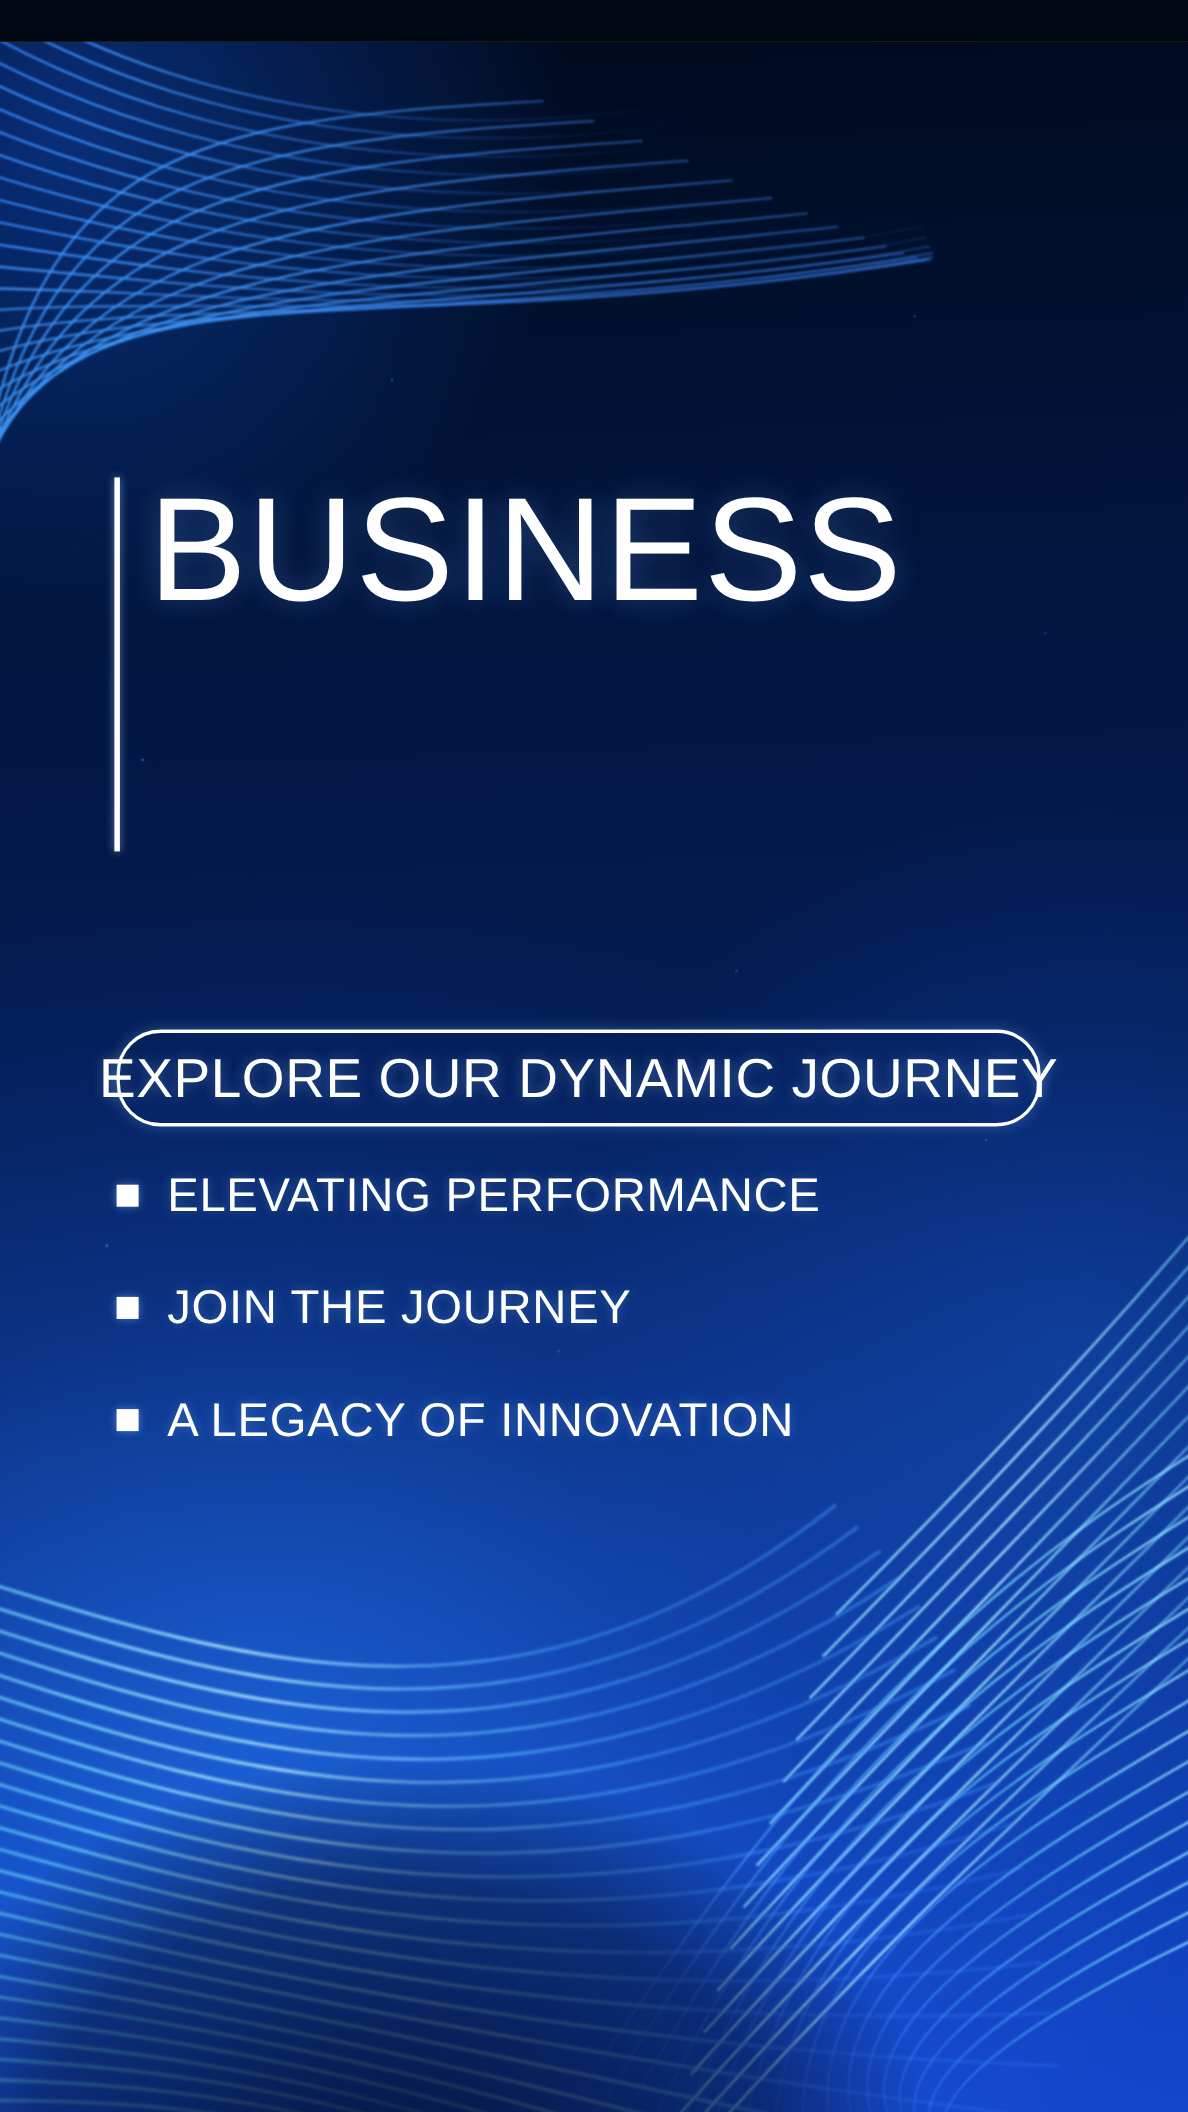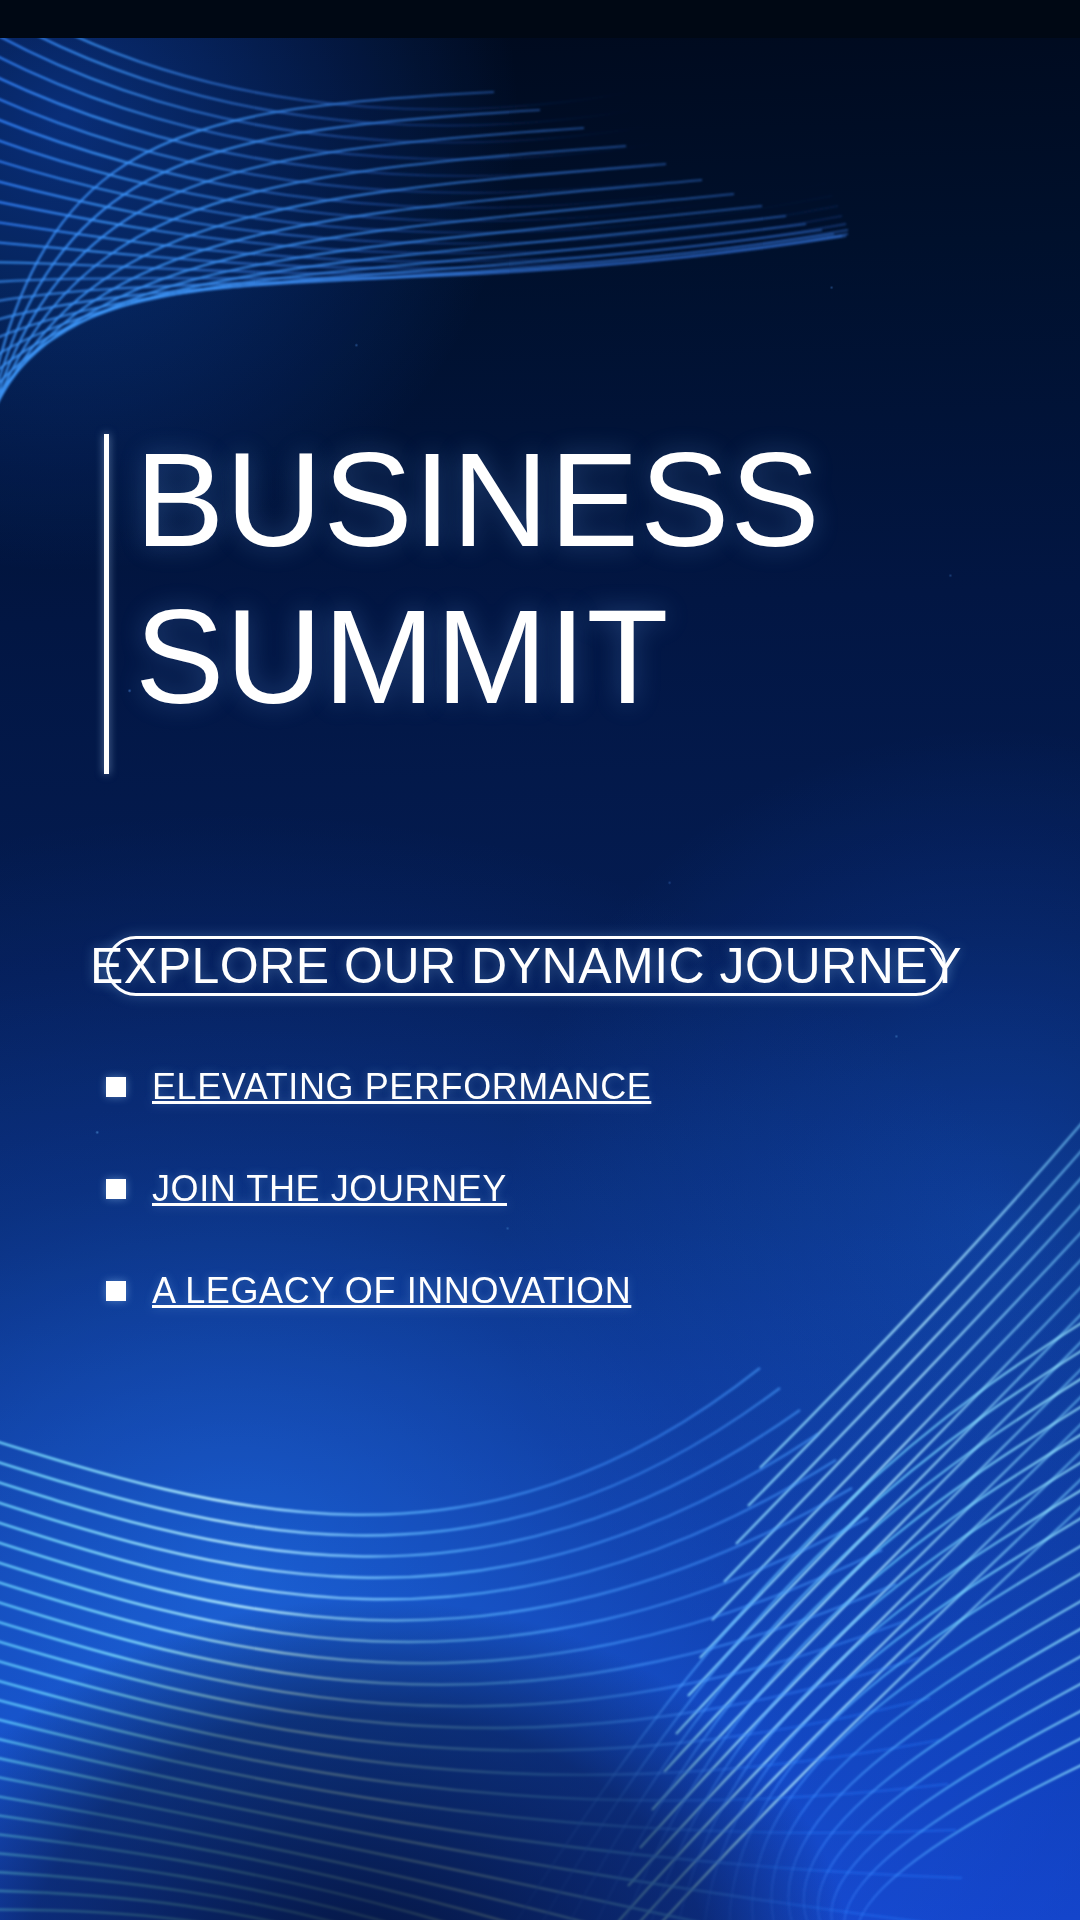--- a/index.html
+++ b/index.html
@@ -114,21 +114,21 @@
   }
   .title-line.line-2 {
     margin-top: 24px;
   }
 
   #cta-button {
     position: absolute;
     left: 106px;
     top: 898px;
     width: 840px;
-    height: 60px;
+    height: 88px;
     border: 3px solid #ffffff;
     border-radius: 40px;
     display: flex;
     align-items: center;
     justify-content: center;
     background: transparent;
     box-sizing: border-box;
     box-shadow: 0 0 14px rgba(140,200,255,0.28);
   }
   #cta-label {
@@ -158,26 +158,25 @@
   .feature-bullet {
     width: 20px;
     height: 20px;
     background: #ffffff;
     flex: 0 0 20px;
     margin-right: 26px;
     box-shadow: 0 0 8px rgba(160,210,255,0.45);
   }
   .feature-label {
     color: #ffffff;
-    font-size: 36px;
+    font-size: 43px;
     font-weight: 400;
     letter-spacing: 0.6px;
     white-space: nowrap;
     text-shadow: 0 0 10px rgba(150,205,255,0.30);
-    text-decoration: underline;
   }
 </style>
 </head>
 <body>
 
 <div id="poster">
 
   <div class="bg-layer" id="bg-solid"></div>
   <div class="bg-layer" id="bg-glow"></div>
   <div class="bg-layer" id="bg-specks"></div>
@@ -334,21 +333,20 @@
   </svg>
 
   <div class="bg-layer" id="bg-bowl" style="background: radial-gradient(58% 26% at 34% 62%, rgba(2,14,48,0.92) 0%, rgba(2,14,48,0.55) 55%, rgba(2,14,48,0) 78%); top:760px;"></div>
 
   <div id="content">
 
     <div id="title-block">
       <div id="title-rule"></div>
       <div id="title-lines">
         <div class="title-line line-1">BUSINESS</div>
-        <div class="title-line line-2">SUMMIT</div>
       </div>
     </div>
 
     <div id="cta-button">
       <span id="cta-label">EXPLORE OUR DYNAMIC JOURNEY</span>
     </div>
 
     <ul id="feature-list">
       <li class="feature-item">
         <span class="feature-bullet"></span>

